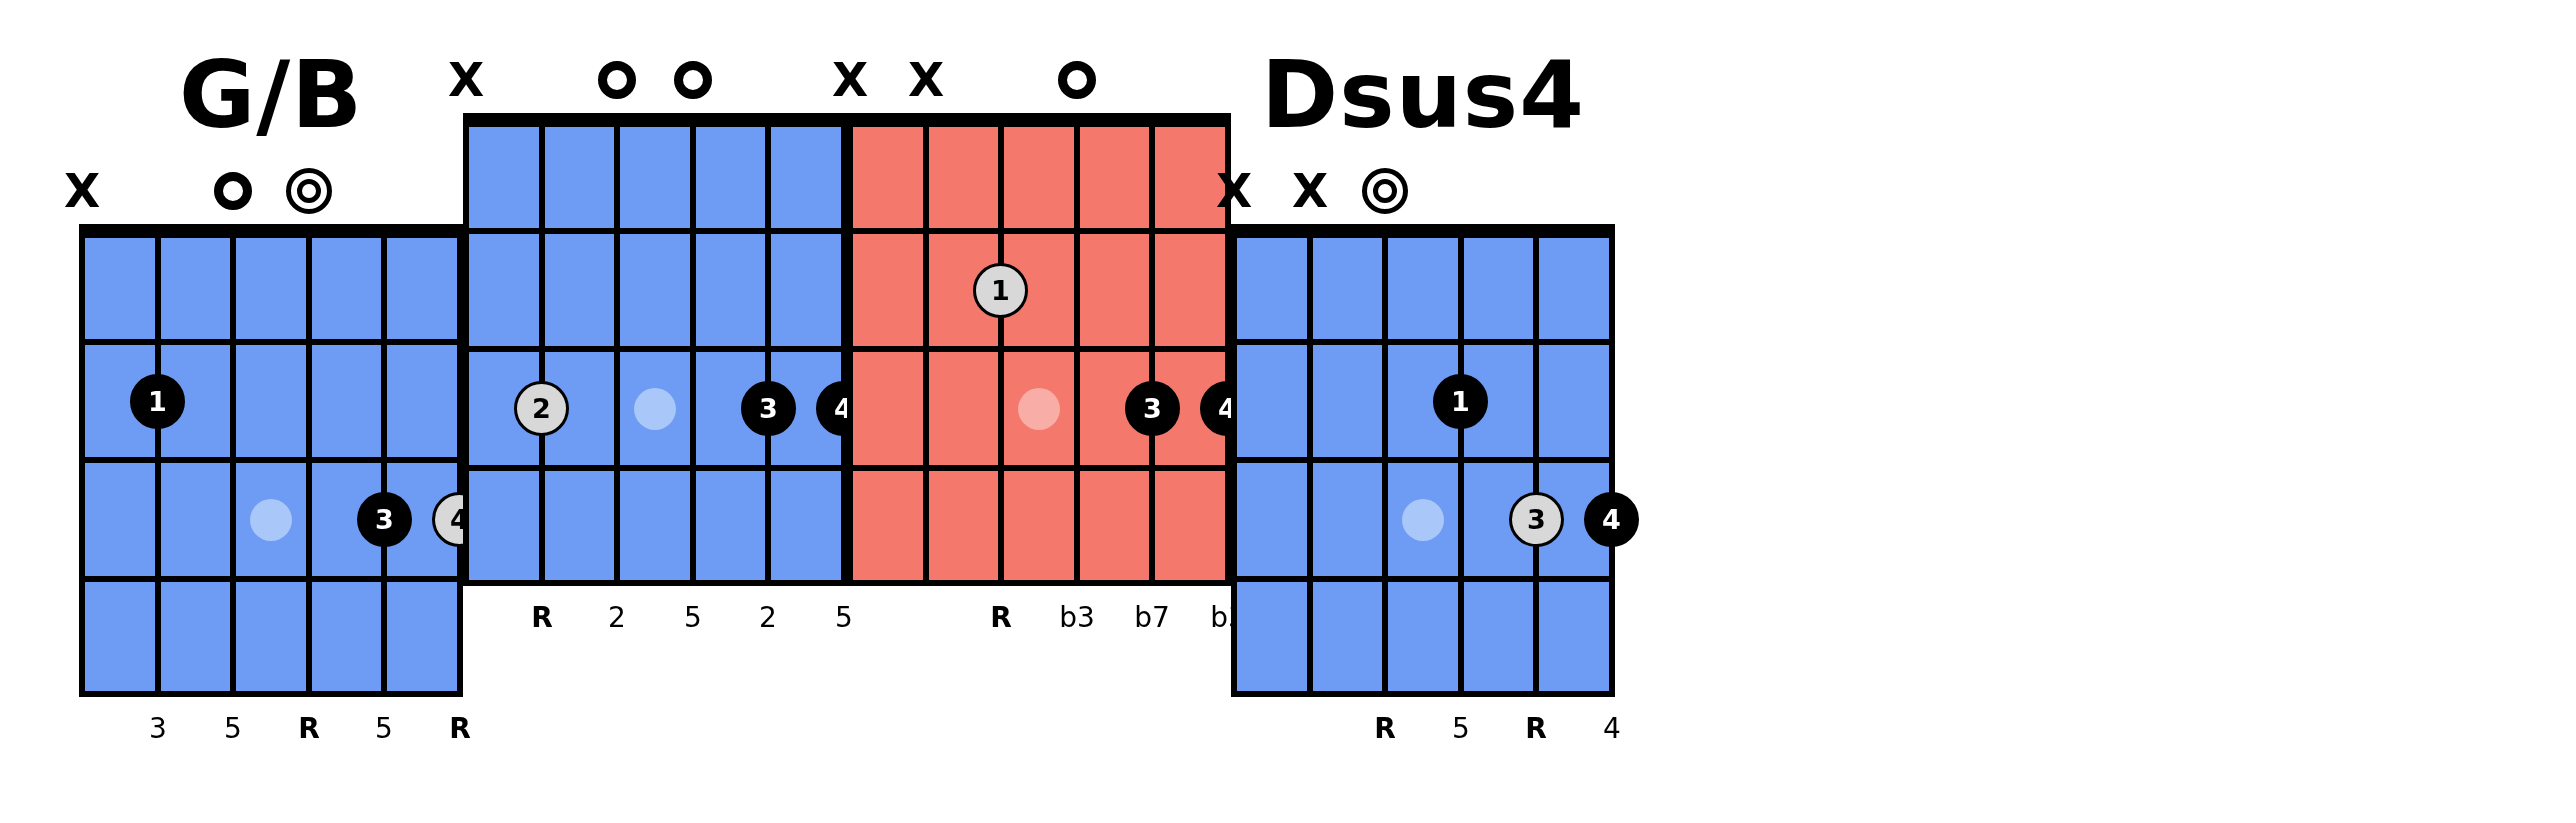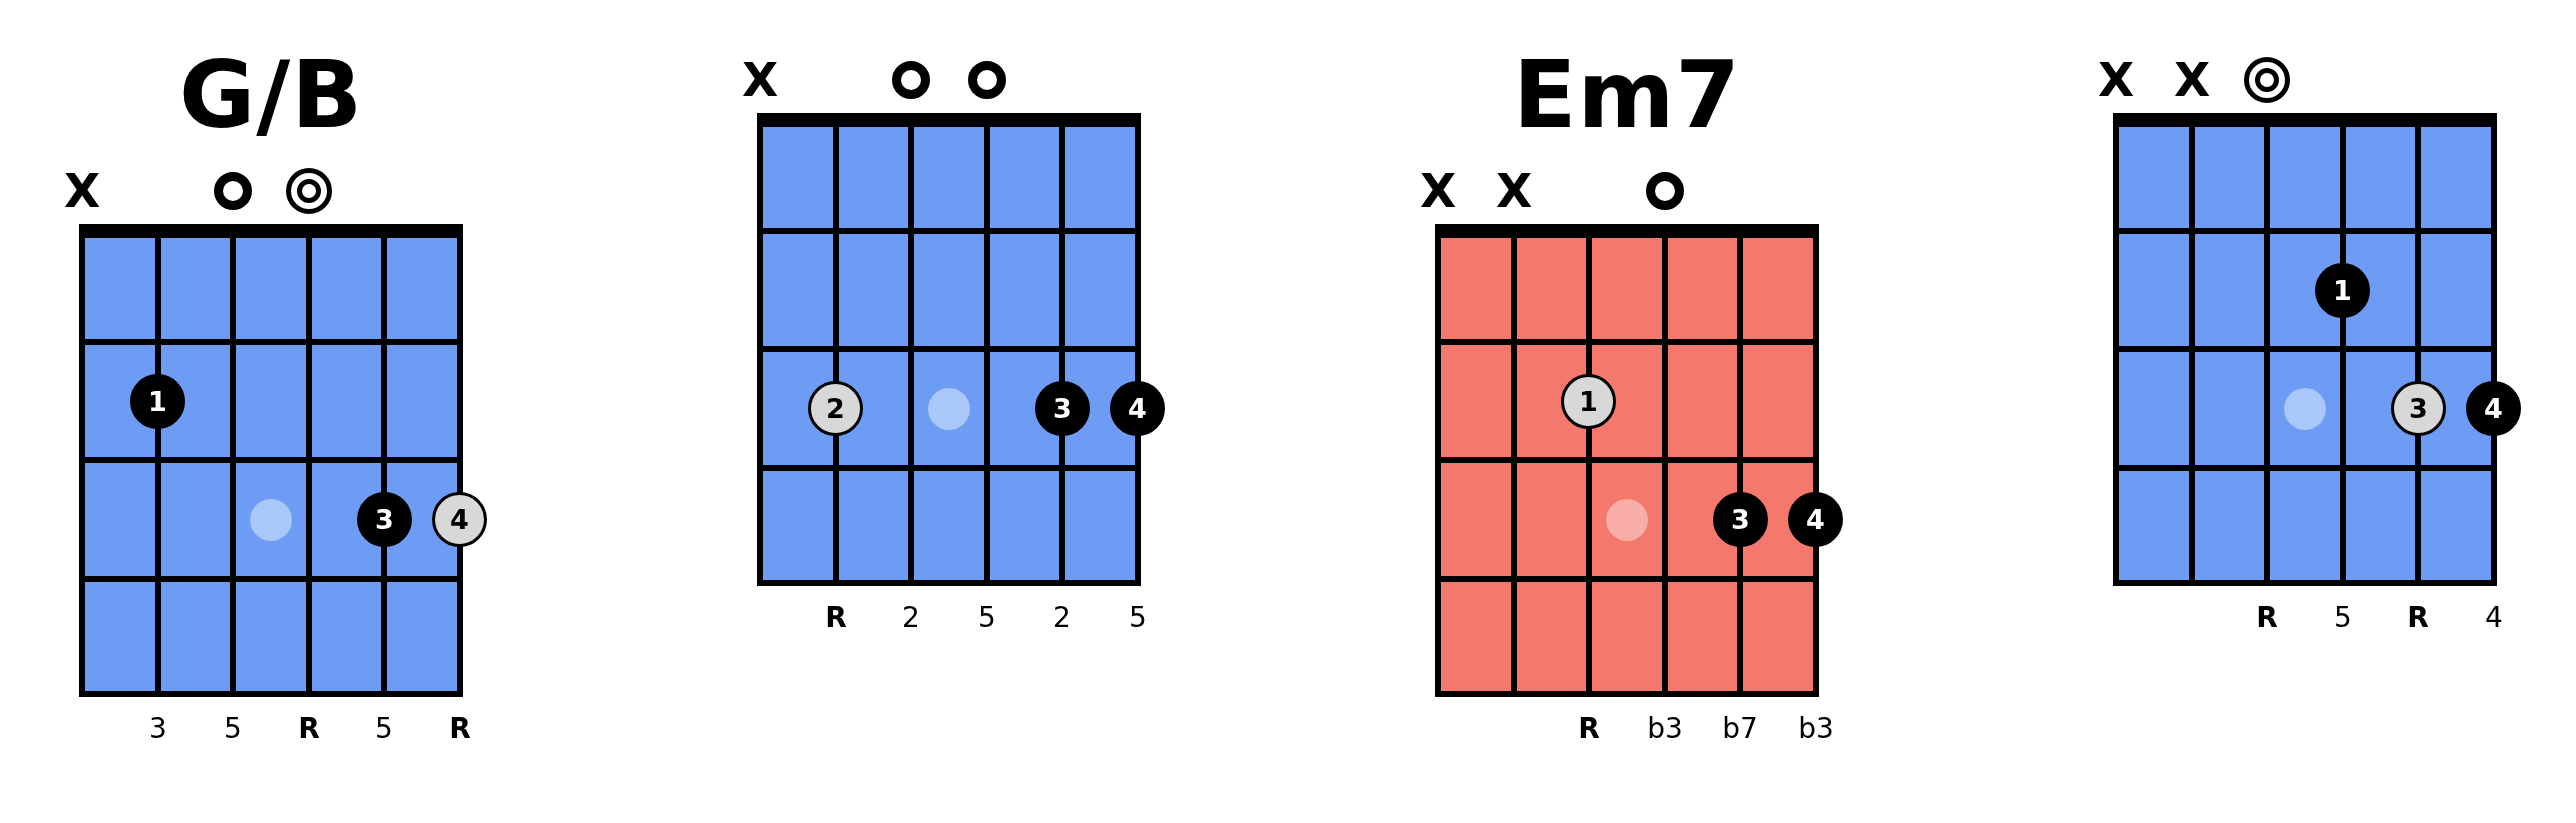--- a/index.html
+++ b/index.html
@@ -5,21 +5,21 @@
   * { margin:0; padding:0; box-sizing:border-box; }
   html,body { width:2576px; height:823px; }
   body {
     background:#ffffff;
     font-family:"DejaVu Sans","Liberation Sans",sans-serif;
     color:#000;
     overflow:hidden;
   }
   .sheet {
     width:2576px; height:823px;
-    display:flex; justify-content:space-between;
+    display:flex; justify-content:flex-start;
     padding:40px 79px 0 79px;
   }
   .chord { width:384px; display:flex; flex-direction:column; align-items:center; }
   .chord-title {
     font-size:93px; font-weight:bold; line-height:111px;
     letter-spacing:1px; white-space:nowrap;
   }
   .markers-row { position:relative; width:384px; height:55px; margin-top:12px; }
   .marker-cell {
     position:absolute; top:0; height:55px;
@@ -126,21 +126,20 @@
       </div>
       <div class="labels-row">
         <div class="note-label bold" style="left: 79px;">R</div>
         <div class="note-label" style="left: 154px;">2</div>
         <div class="note-label" style="left: 230px;">5</div>
         <div class="note-label" style="left: 305px;">2</div>
         <div class="note-label" style="left: 381px;">5</div>
       </div>
     </div>
     <div class="chord">
-      <div class="chord-title">Em7</div>
       <div class="markers-row">
         <div class="marker-cell" style="left: 3px;">
           <div class="marker-x">X</div>
         </div>
         <div class="marker-cell" style="left: 79px;">
           <div class="marker-x">X</div>
         </div>
         <div class="marker-cell" style="left: 230px;">
           <div class="ring"></div>
         </div>
@@ -163,20 +162,21 @@
         <div class="finger-dot" style="left: 353px; top: 268px; background: rgb(0, 0, 0); color: rgb(255, 255, 255); border-color: rgb(0, 0, 0);">4</div>
       </div>
       <div class="labels-row">
         <div class="note-label bold" style="left: 154px;">R</div>
         <div class="note-label" style="left: 230px;">b3</div>
         <div class="note-label" style="left: 305px;">b7</div>
         <div class="note-label" style="left: 381px;">b3</div>
       </div>
     </div>
     <div class="chord">
+      <div class="chord-title">Dsus4</div>
       <div class="markers-row">
         <div class="marker-cell" style="left: 3px;">
           <div class="marker-x">X</div>
         </div>
         <div class="marker-cell" style="left: 79px;">
           <div class="marker-x">X</div>
         </div>
         <div class="marker-cell" style="left: 154px;">
           <div class="ring-outer">
             <div class="ring-inner"></div>

